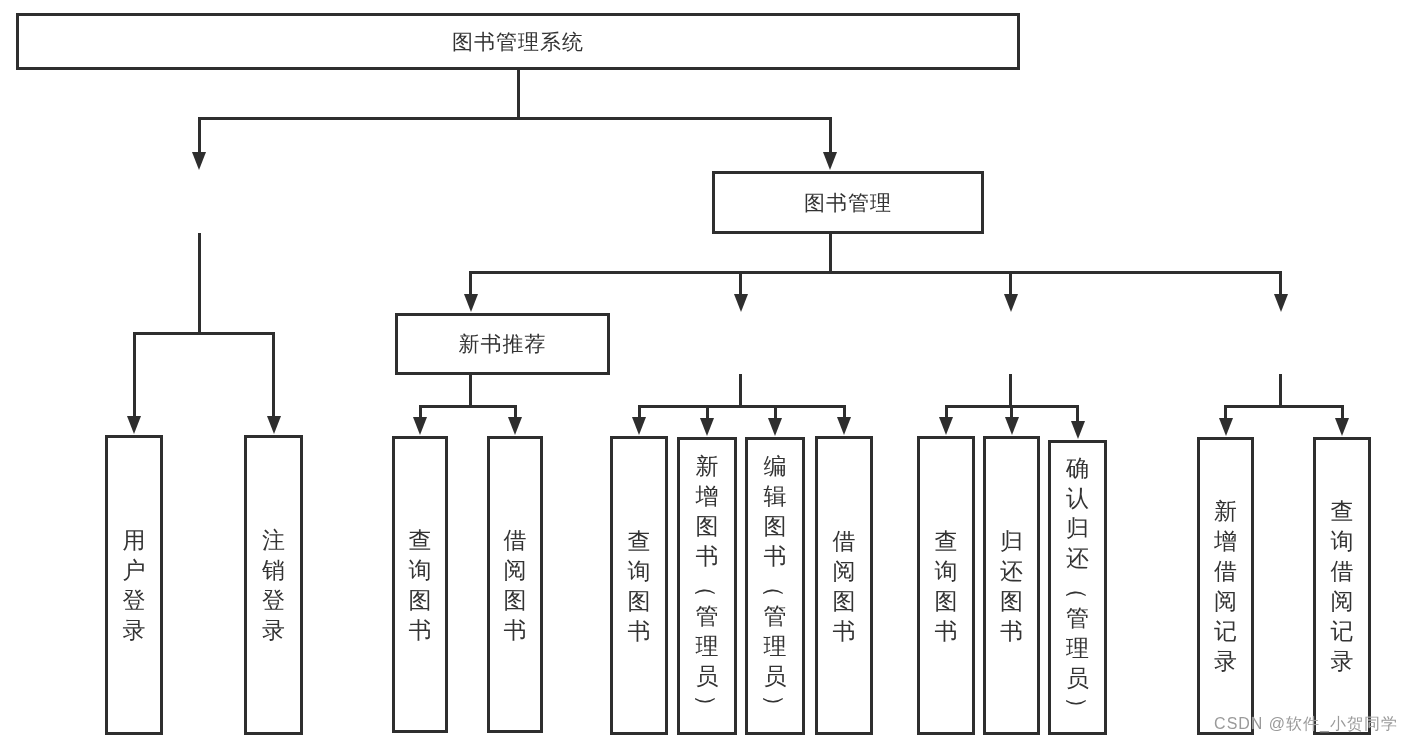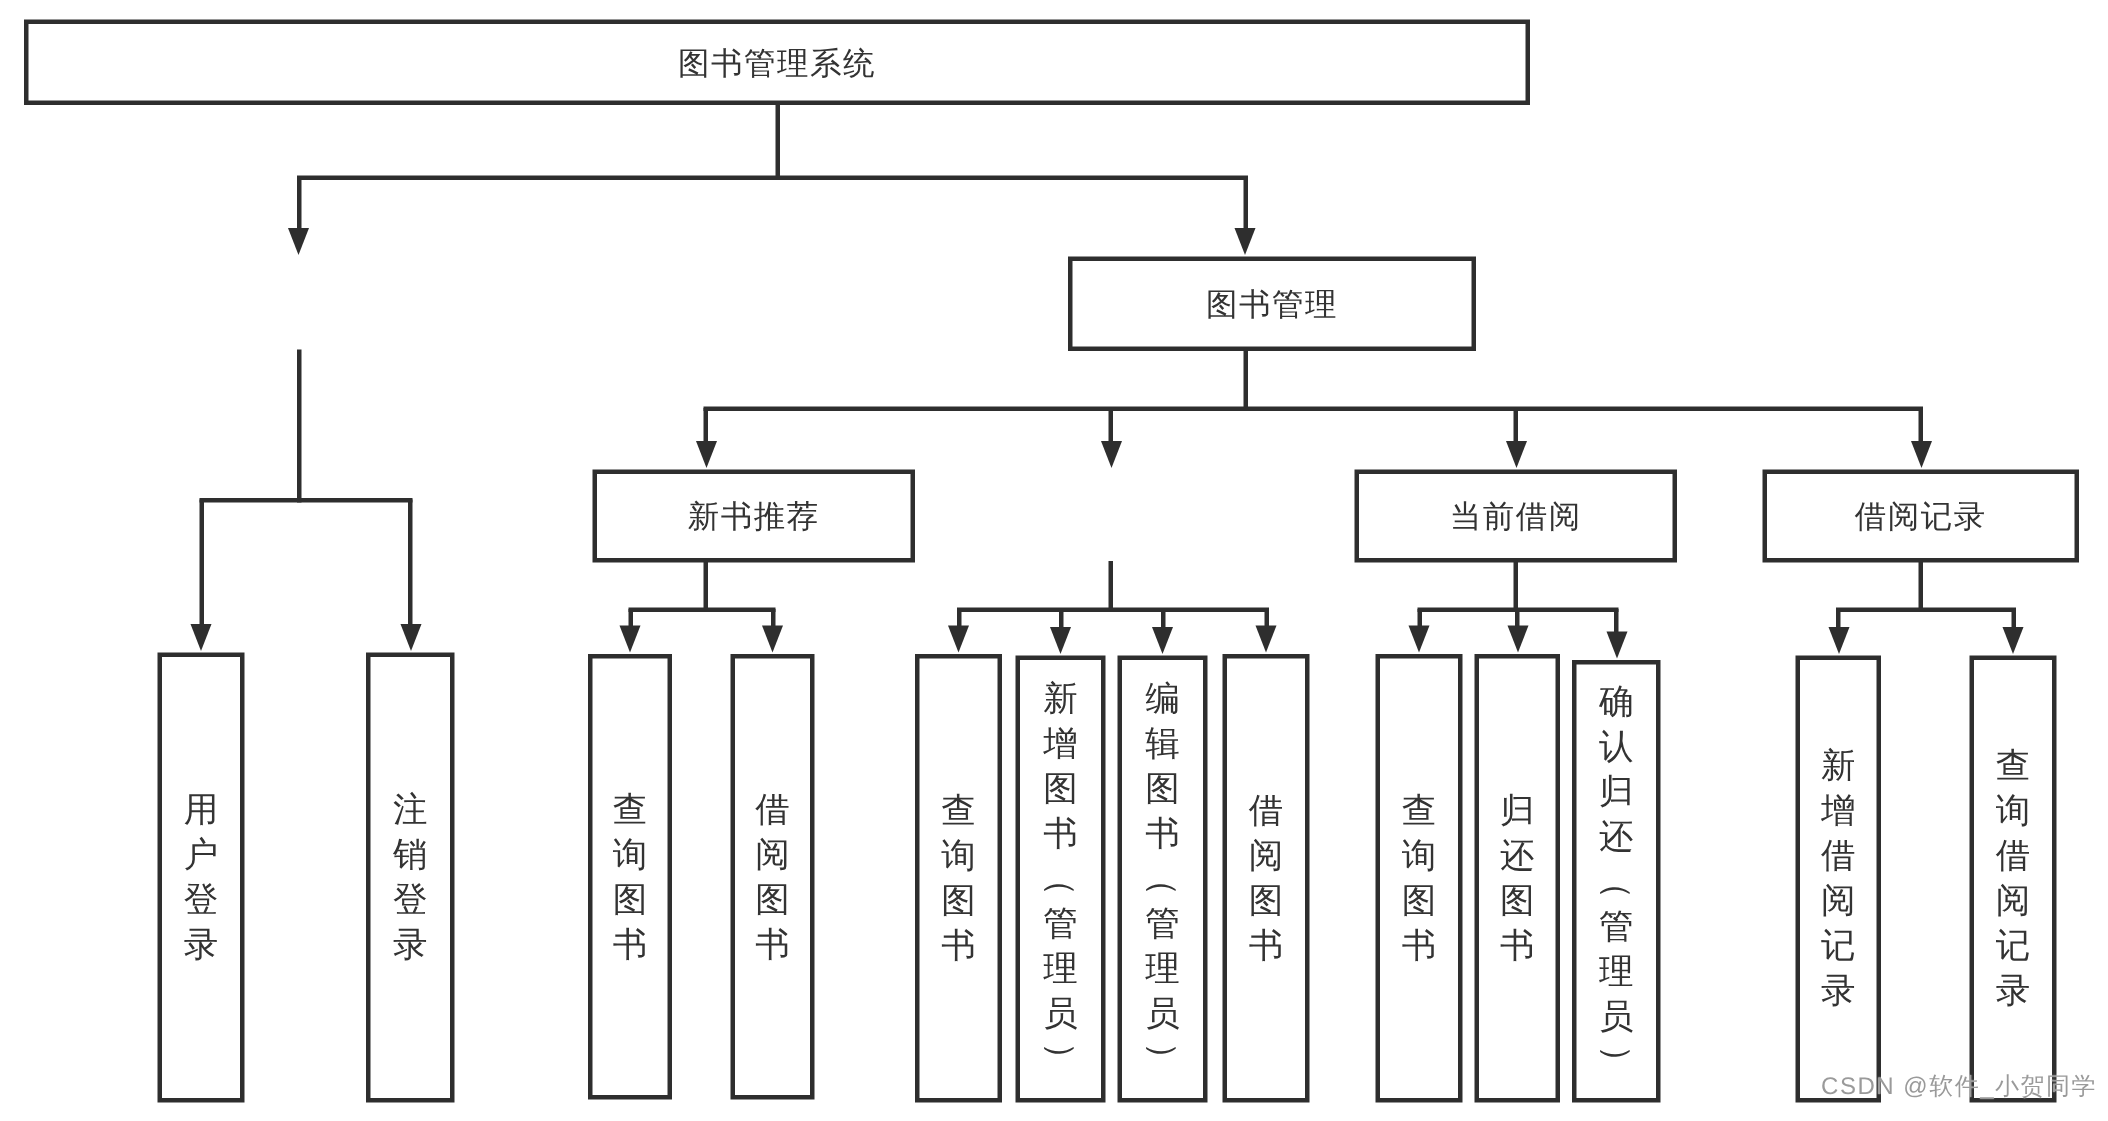--- a/index.html
+++ b/index.html
@@ -4,21 +4,21 @@
 <style>
   :root { --line:#2e2e2e; --text:#333333; --fill:#ffffff; }
   html,body { margin:0; padding:0; background:#ffffff; }
   body { font-family:"Liberation Sans","DejaVu Sans",sans-serif; }
   .canvas {
     position:relative; width:1405px; height:747px; background:#ffffff;
     overflow:hidden;
   }
   .node {
     position:absolute; box-sizing:border-box; background:var(--fill);
-    border:3px solid var(--line); display:flex; align-items:center; justify-content:center;font-family:Liberation Serif, serif;
+    border:3px solid var(--line); display:flex; align-items:center; justify-content:center;
   }
   .node .label { color:var(--text); }
   .node.horiz .label {
     font-size:21px; letter-spacing:1px; text-align:center; white-space:nowrap;
   }
   .node.vert .label {
     display:flex; flex-direction:column; align-items:center; justify-content:center;
     width:100%; height:100%; font-size:23px;
   }
   .node.vert .ch {
@@ -44,26 +44,20 @@
 <div class="canvas" id="canvas">
   <div class="watermark">CSDN @软件_小贺同学</div>
 <div class="node horiz" style="left: 16px; top: 13px; width: 1004px; height: 57px;">
       <div class="label">图书管理系统</div>
     </div>
     <div class="node horiz" style="left: 712px; top: 171px; width: 272px; height: 63px;">
       <div class="label">图书管理</div>
     </div>
     <div class="node horiz" style="left: 363px; top: 313px; width: 215px; height: 62px; margin-left: 32px;">
       <div class="label">新书推荐</div>
-    </div>
-    <div class="node horiz" style="left: 903px; top: 313px; width: 215px; height: 62px;">
-      <div class="label">当前借阅</div>
-    </div>
-    <div class="node horiz" style="left: 1175px; top: 313px; width: 211px; height: 62px;">
-      <div class="label">借阅记录</div>
     </div>
     <div class="node vert" style="left: 105px; top: 435px; width: 58px; height: 300px;">
       <div class="label">
         <span class="ch">用</span>
         <span class="ch">户</span>
         <span class="ch">登</span>
         <span class="ch">录</span>
       </div>
     </div>
     <div class="node vert" style="left: 244px; top: 435px; width: 59px; height: 300px;">

